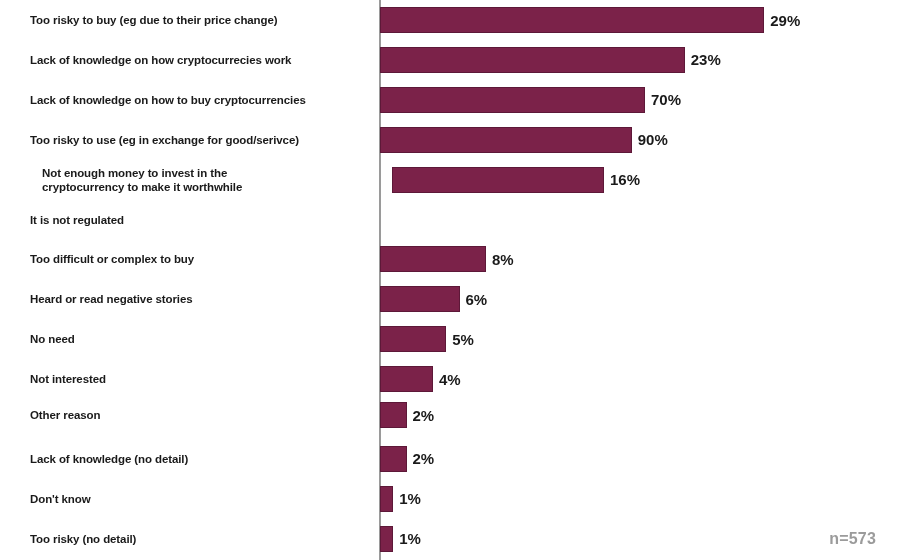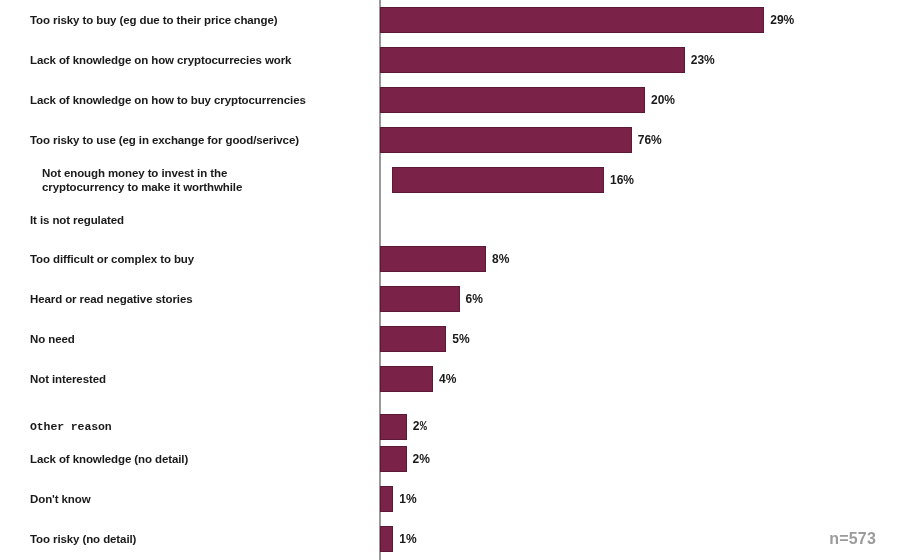--- a/index.html
+++ b/index.html
@@ -67,21 +67,21 @@
     display: flex;
     align-items: center;
   }
   .bar {
     height: 26px;
     background: #7b2249;
     border: 1px solid #5d1838;
     box-sizing: border-box;
   }
   .value-label {
-    font-size: 12px;
+    font-size: 15px;
     font-weight: bold;
     color: #1a1a1a;
     margin-left: 6px;
     white-space: nowrap;
   }
   .sample-note {
     position: absolute;
     right: 24px;
     bottom: 12px;
     font-size: 16px;
@@ -108,28 +108,28 @@
           <div class="cat-label">Lack of knowledge on how cryptocurrecies work</div>
           <div class="bar-wrap">
             <div class="bar" style="width: 304.75px;"></div>
             <div class="value-label">23%</div>
           </div>
         </div>
         <div class="row" style="top: 79.8px;">
           <div class="cat-label">Lack of knowledge on how to buy cryptocurrencies</div>
           <div class="bar-wrap">
             <div class="bar" style="width: 265px;"></div>
-            <div class="value-label">20%</div>
+            <div class="value-label">70%</div>
           </div>
         </div>
         <div class="row" style="top: 119.7px;">
           <div class="cat-label">Too risky to use (eg in exchange for good/serivce)</div>
           <div class="bar-wrap">
             <div class="bar" style="width: 251.75px;"></div>
-            <div class="value-label">76%</div>
+            <div class="value-label">90%</div>
           </div>
         </div>
         <div class="row" style="top: 159.6px; margin-left: 12px;">
           <div class="cat-label">Not enough money to invest in the<br><span>cryptocurrency to make it worthwhile</span></div>
           <div class="bar-wrap">
             <div class="bar" style="width: 212px;"></div>
             <div class="value-label">16%</div>
           </div>
         </div>
         <div class="row" style="top: 199.5px;">
@@ -156,21 +156,21 @@
             <div class="value-label">5%</div>
           </div>
         </div>
         <div class="row" style="top: 359.1px;">
           <div class="cat-label">Not interested</div>
           <div class="bar-wrap">
             <div class="bar" style="width: 53px;"></div>
             <div class="value-label">4%</div>
           </div>
         </div>
-        <div class="row" style="top: 407px; font-family: Liberation Mono, monospace;">
+        <div class="row" style="top: 395px;">
           <div class="cat-label">Other reason</div>
           <div class="bar-wrap">
             <div class="bar" style="width: 26.5px;"></div>
             <div class="value-label">2%</div>
           </div>
         </div>
         <div class="row" style="top: 438.9px;">
           <div class="cat-label">Lack of knowledge (no detail)</div>
           <div class="bar-wrap">
             <div class="bar" style="width: 26.5px;"></div>

